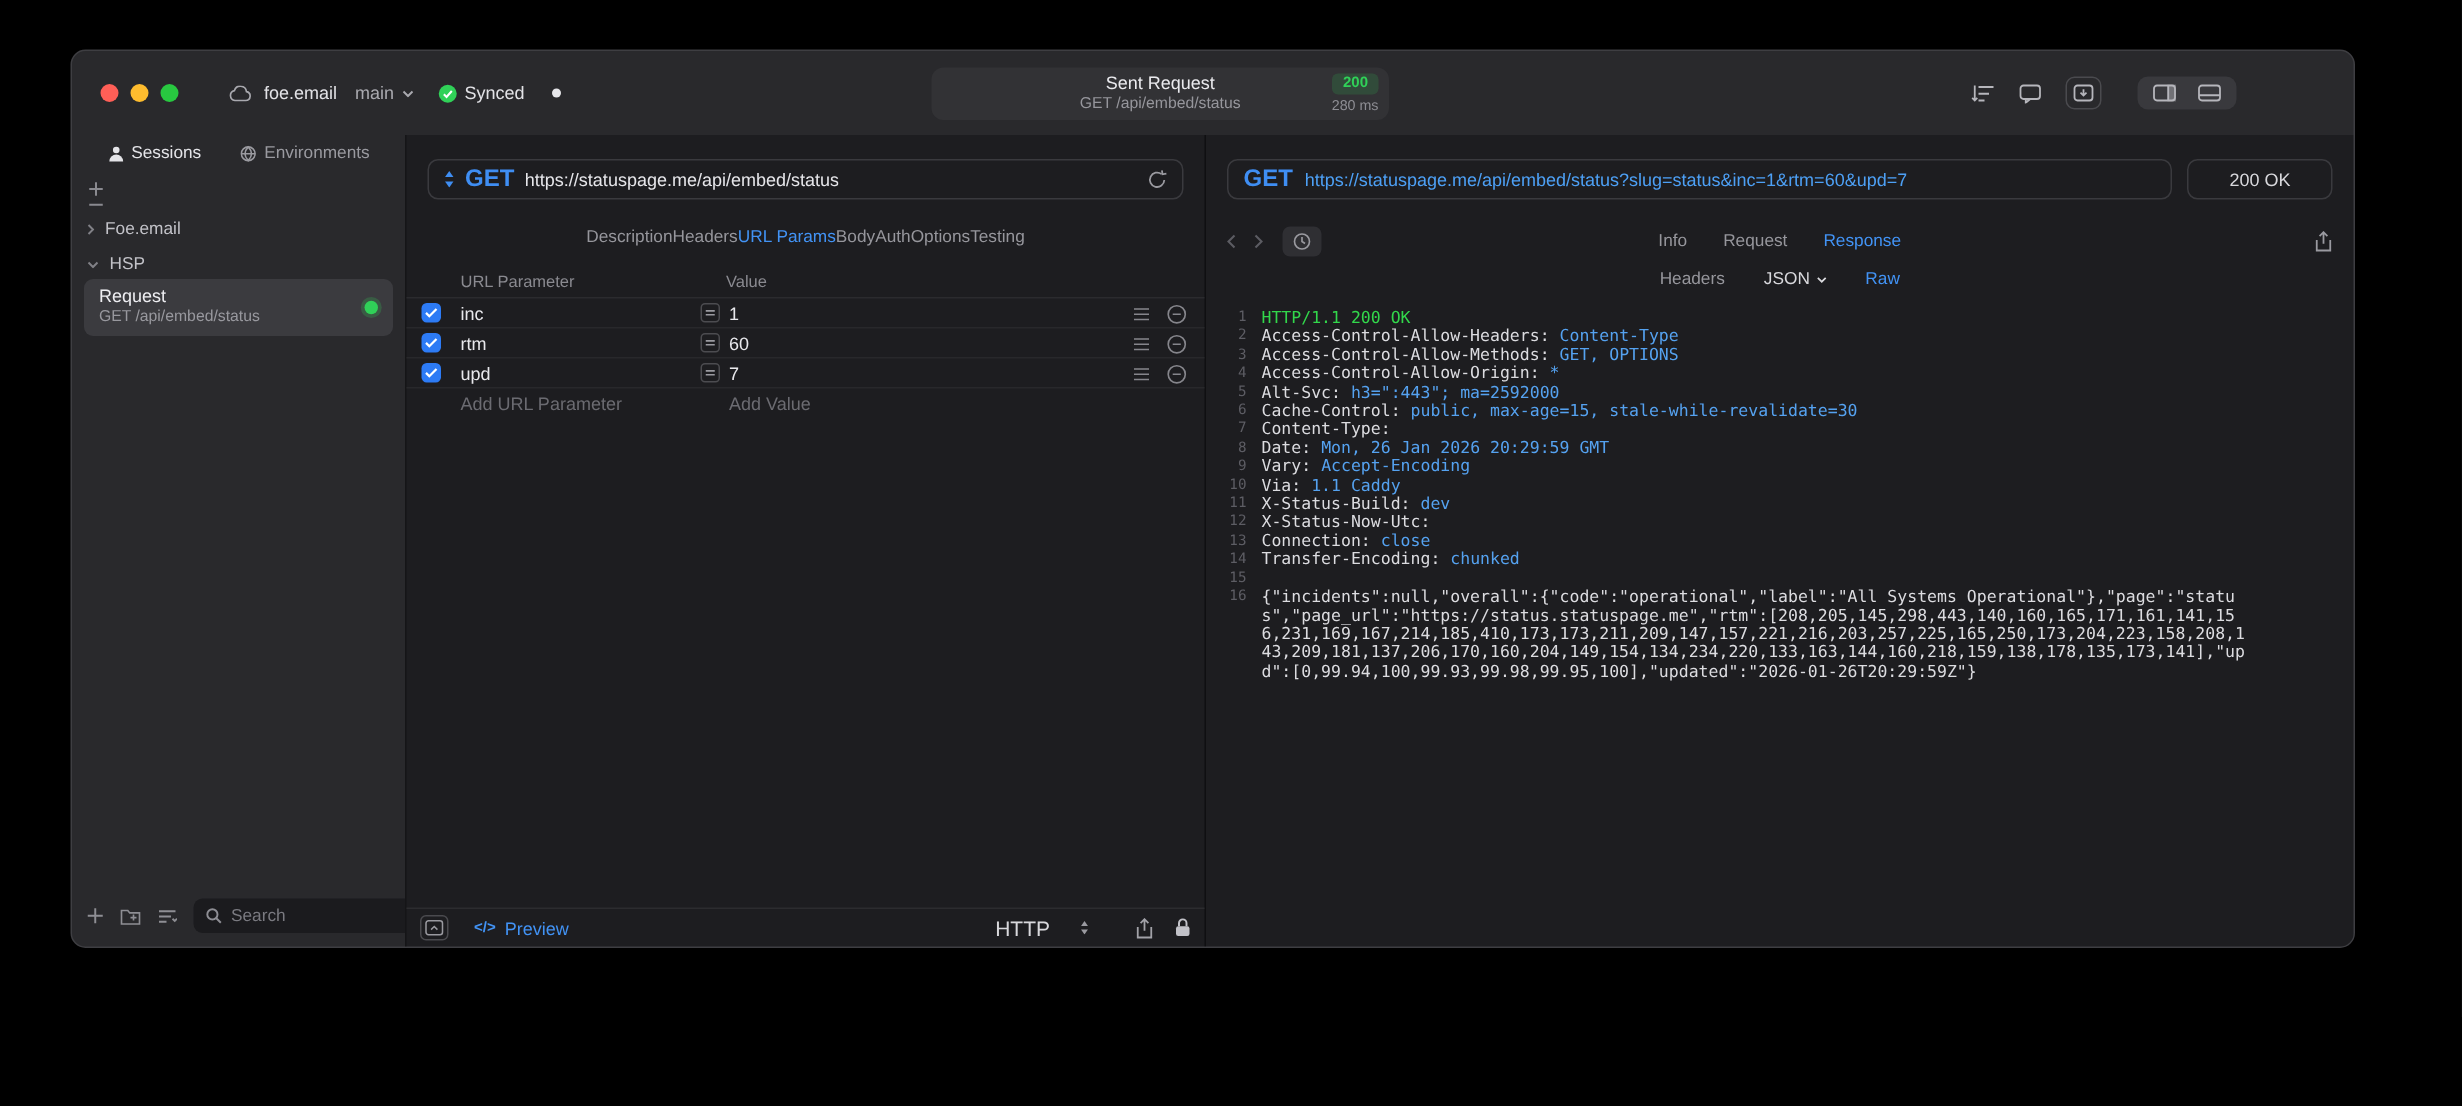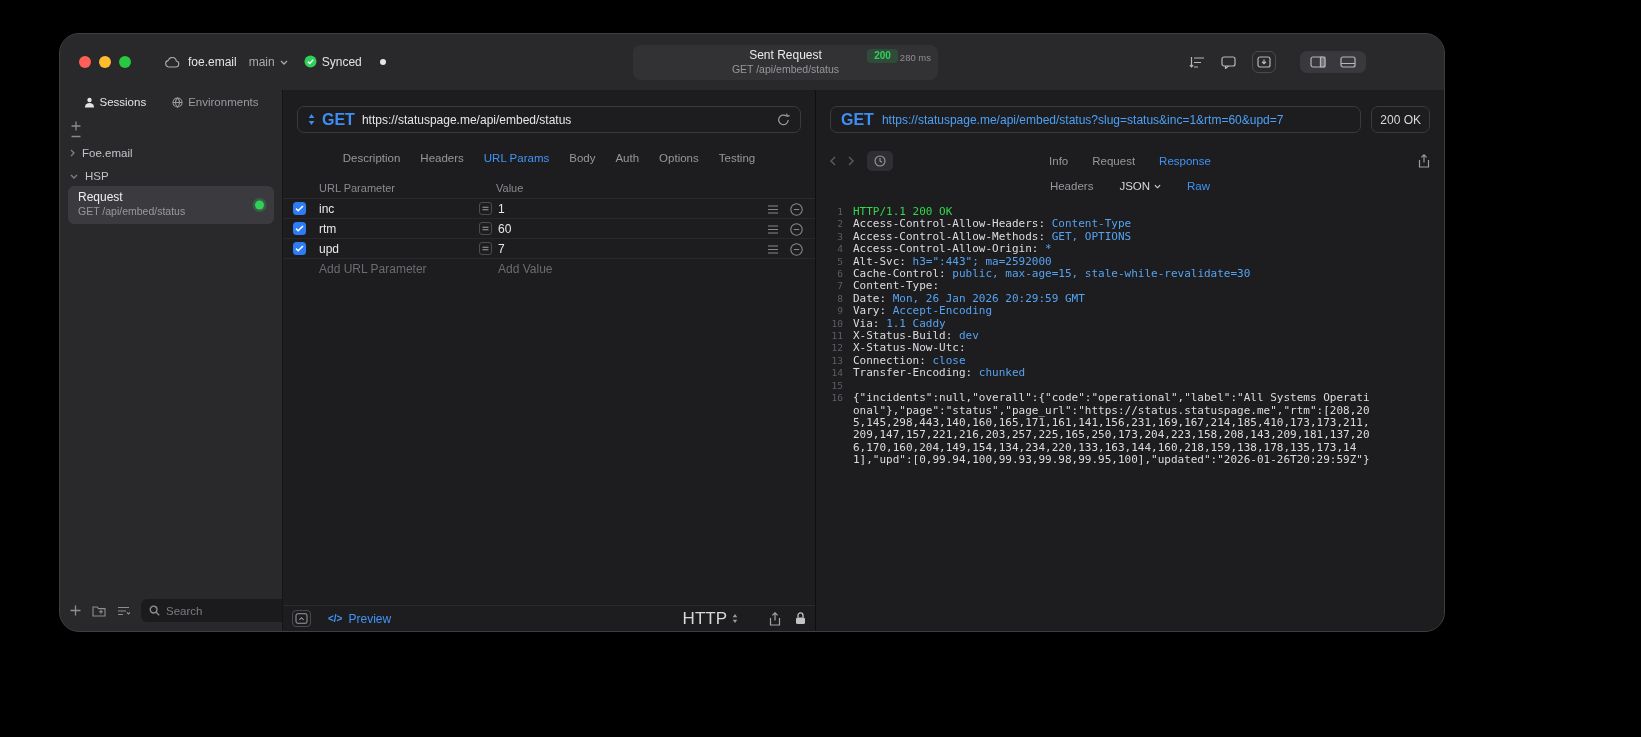--- a/index.html
+++ b/index.html
@@ -1,35 +1,35 @@
 <!DOCTYPE html>
 <html><head>
 <meta charset="utf-8">
 <style>
   *{margin:0;padding:0;box-sizing:border-box}
   html,body{width:1641px;height:737px;background:#000;font-family:"Liberation Sans","DejaVu Sans",sans-serif;overflow:hidden}
   .screen{position:relative;width:1641px;height:737px;background:#000}
-  .window{position:absolute;left:59px;top:33px;width:1386px;height:599px;background:#29292c;border:1px solid #3e3e42;border-radius:20px;overflow:hidden}
+  .window{position:absolute;left:47px;top:33px;width:1523px;height:599px;background:#29292c;border:1px solid #3e3e42;border-radius:10px;overflow:hidden}
   svg{display:block}
   .ic{display:inline-flex;align-items:center;justify-content:center}
 
   
   .titlebar{position:relative;height:56px}
   .traffic{position:absolute;left:19px;top:22px;display:flex;gap:8px}
   .tl{width:12px;height:12px;border-radius:50%}
   .tl.red{background:#ff5f57}.tl.yellow{background:#febc2e}.tl.green{background:#28c840}
   .project{position:absolute;left:104px;top:0;height:56px;display:flex;align-items:center;gap:8px;font-size:12px}
   .proj-name{color:#e2e2e6}
   .branch{display:flex;align-items:center;gap:5px;color:#a9a9af;margin-left:4px}
-  .synced{display:flex;align-items:flex-start;gap:5px;color:#e2e2e6;margin-left:8px}
+  .synced{display:flex;align-items:flex-end;gap:5px;color:#e2e2e6;margin-left:8px}
   .mod-dot{width:6px;height:6px;border-radius:50%;background:#e6e6ea;margin-left:10px}
   .center-pill{position:absolute;left:573px;top:11px;width:305px;height:35px;background:#323235;border-radius:8px;text-align:center;padding-top:3px}
   .cp-title{font-size:12px;font-weight:500;color:#eaeaee;line-height:15px}
   .cp-sub{font-size:10.5px;color:#96969c;line-height:13px}
-  .cp-right{position:absolute;right:7px;top:4px;display:flex;flex-direction:row;align-items:flex-end;gap:2px}
+  .cp-right{position:absolute;right:7px;top:4px;display:flex;flex-direction:column;align-items:flex-end;gap:2px}
   .cp-status{background:rgba(48,209,88,.16);color:#30d158;font-size:10px;font-weight:600;padding:0 7px;border-radius:4px;line-height:14px}
   .cp-time{font-size:9.5px;color:#8e8e94}
   .tb-right{position:absolute;right:78px;top:0;height:56px;display:flex;align-items:center;gap:16px;color:#b6b6bc}
   .boxed{border:1px solid #4a4a4e;border-radius:6px;padding:4px}
   .seg{display:flex;align-items:center;gap:14px;background:#39393d;border-radius:7px;padding:5px 10px;margin-left:8px}
 
   
   .main{position:absolute;top:56px;left:0;right:0;bottom:0;display:flex}
   .sidebar{width:222px;position:relative}
   .middle{width:534px;background:#1d1d20;position:relative;border-left:1px solid #151517;border-right:1px solid #0f0f11}
@@ -49,46 +49,46 @@
   .sb-footer{position:absolute;left:10px;right:6px;bottom:9px;display:flex;align-items:center;gap:11px;color:#8e8e94}
   .search-pill{flex:1;display:flex;align-items:center;gap:6px;background:#1b1b1e;border-radius:6px;height:23px;padding:0 8px}
   .search-pill input{flex:1;background:transparent;border:none;outline:none;color:#d4d4d8;font-size:11.5px;font-family:inherit}
   .search-pill input::placeholder{color:#7a7a80}
 
   
   .url-bar{position:absolute;left:14px;top:16px;right:14px;height:27px;border:1px solid #3a3a3e;border-radius:7px;display:flex;align-items:center;padding:0 10px;gap:7px}
   .method{color:#3f8ef3;font-weight:700;font-size:16px}
   .url-text{color:#e6e6ea;font-size:12px;white-space:nowrap;overflow:hidden;text-overflow:ellipsis}
   .refresh{margin-left:auto;color:#9a9aa0}
-  .req-tabs{position:absolute;top:62px;left:0;right:0;display:flex;justify-content:center;gap:20px;font-size:11.5px;color:#96969c}
+  .req-tabs{position:absolute;top:62px;left:0;right:0;display:flex;justify-content:center;font-size:11.5px;color:#96969c}
   .rtab.active{color:#4293f5}
   .ptable{position:absolute;top:89px;left:0;right:0}
   .th{position:relative;height:20px;border-bottom:1px solid #2b2b2e;font-size:11px;color:#8a8a90}
   .th span{position:absolute;top:3px}
   .th .c1{left:36px}.th .c2{left:213px}
   .param-row{position:relative;height:20px;border-bottom:1px solid #28282b}
   .checkbox{position:absolute;left:10px;top:3px;width:13px;height:13px;border-radius:3.5px;background:#2d7bf5;display:flex;align-items:center;justify-content:center}
   .p-name{position:absolute;left:36px;top:3px;font-size:12px;color:#e8e8ec}
   .eq-box{position:absolute;left:196px;top:3px;width:13px;height:13px;border:1px solid #4c4c50;border-radius:3px;color:#9a9aa0;display:flex;align-items:center;justify-content:center}
   .p-val{position:absolute;left:215px;top:3px;font-size:12px;color:#e8e8ec}
   .row-icons{position:absolute;right:12px;top:0;height:20px;display:flex;align-items:center;gap:11px;color:#86868c}
   .add-row{position:relative;height:20px;font-size:12px;color:#6b6b71}
   .add-row span{position:absolute;top:3px}
   .add-param{left:36px}.add-value{left:215px}
   .mid-footer{position:absolute;left:0;right:0;bottom:0;height:26px;border-top:1px solid #2c2c2f;display:flex;align-items:center;padding:0 9px;gap:17px;color:#9a9aa0}
   .preview{display:flex;align-items:center;gap:6px;color:#4293f5;font-size:12px}
   .preview .glyph{font-size:10px;font-weight:700}
-  .proto{margin-left:auto;display:flex;align-items:center;gap:5px;color:#d8d8dc;font-size:17px}
+  .proto{margin-left:auto;display:flex;align-items:center;gap:20px;color:#d8d8dc;font-size:14px}
   .mf-icons{display:flex;align-items:center;gap:14px;margin-left:14px;color:#a2a2a8}
 
   
   .resp-url-row{position:absolute;left:14px;right:14px;top:16px;height:27px;display:flex;gap:10px}
   .resp-url{flex:1;min-width:0;border:1px solid #3a3a3e;border-radius:7px;display:flex;align-items:center;padding:0 10px;gap:8px}
   .resp-url .url-text{color:#4da0f5}
-  .status-pill{border:1px solid #3a3a3e;border-radius:7px;display:flex;align-items:center;padding:0 8px;color:#d8d8dc;font-size:12px;font-weight:500;white-space:nowrap}
+  .status-pill{border:1px solid #3a3a3e;border-radius:7px;display:flex;align-items:center;padding:0 27px;color:#d8d8dc;font-size:12px;font-weight:500;white-space:nowrap}
   .resp-nav{position:absolute;top:59px;left:14px;right:14px;height:23px;display:flex;align-items:center}
   .nav-arrows{display:flex;gap:12px;color:#5c5c62}
   .clock-btn{margin-left:13px;background:#2f2f33;border-radius:5px;padding:4px 7px;color:#9a9aa0}
   .resp-tabs{position:absolute;left:0;right:0;display:flex;justify-content:center;gap:24px;font-size:11.5px;color:#96969c}
   .resp-tabs .active{color:#4293f5}
   .resp-share{margin-left:auto;color:#9a9aa0}
   .view-tabs{position:absolute;top:90px;left:0;right:0;display:flex;justify-content:center;align-items:center;gap:26px;font-size:11.5px;color:#96969c}
   .view-json{display:flex;align-items:center;gap:4px;color:#d8d8dc}
   .view-raw{color:#4293f5}
   .code{position:absolute;top:116px;left:8px;right:70px;bottom:4px;font-family:"DejaVu Sans Mono","Liberation Mono",monospace;font-size:11px;line-height:12.4px;color:#dcdce0}

